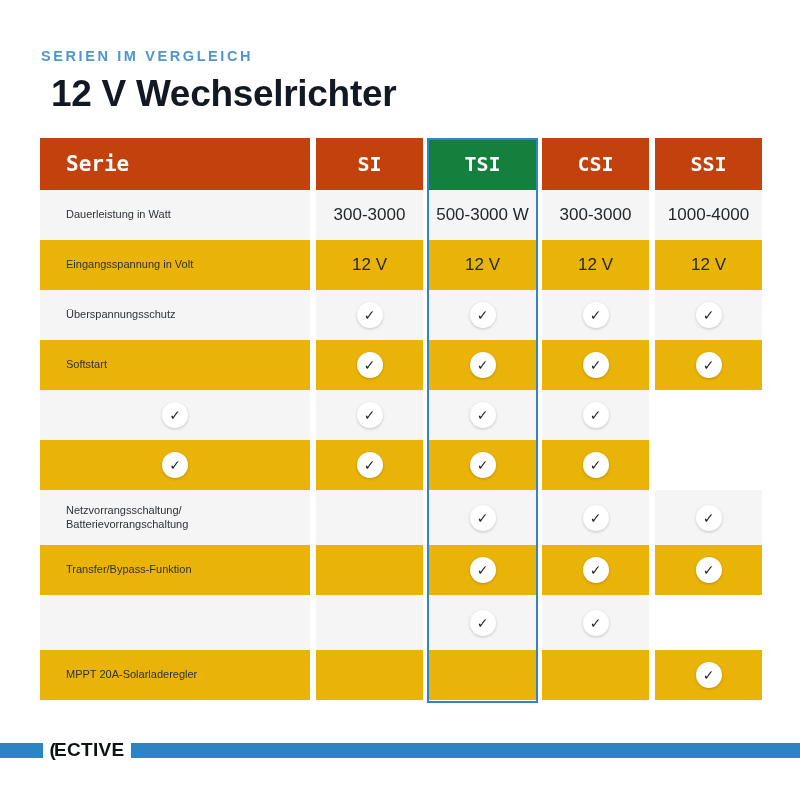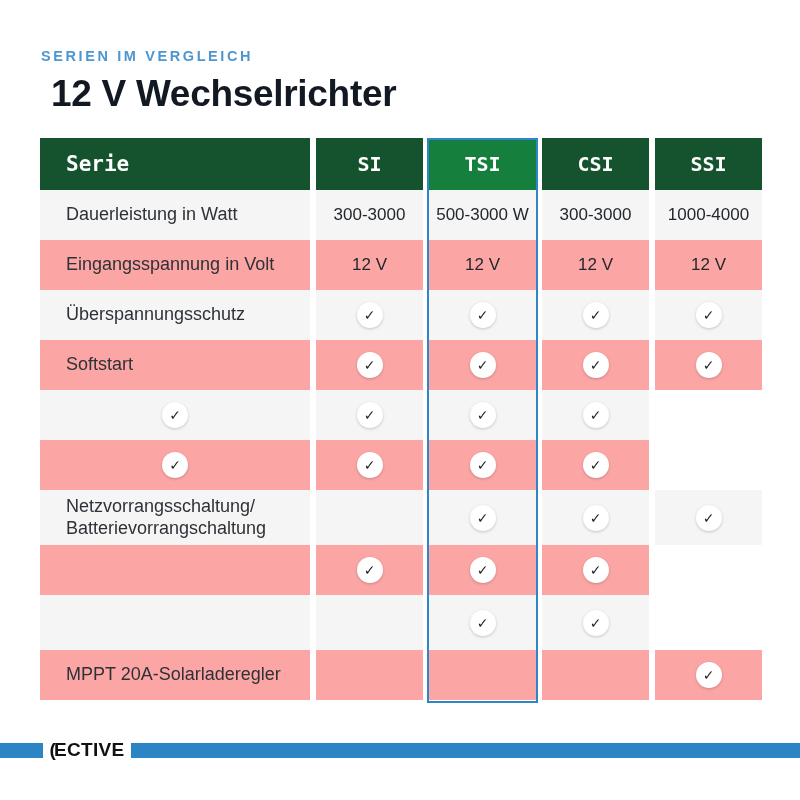--- a/index.html
+++ b/index.html
@@ -15,40 +15,40 @@
     position: absolute; left: 39px; top: 61px; margin: 12px;
     font-size: 37px; font-weight: bold; color: #121923; letter-spacing: -0.3px;
   }
   .table { position: absolute; left: 40px; top: 138px; width: 722px; }
   .thead, .row {
     display: grid; grid-template-columns: 270px 107px 107px 107px 107px;
     column-gap: 6px;
   }
   .thead { height: 52px; }
   .hcell {
-    background: #14532d; color: #ffffff;
+    background: #c2410c; color: #ffffff;
     display: flex; align-items: center; justify-content: center;
     font-family: "DejaVu Sans Mono", "Liberation Mono", monospace;
     font-weight: bold; font-size: 20px;
   }
   .hcell.corner {
     justify-content: flex-start; padding-left: 26px; font-size: 21px;
   }
   .hcell.hl { background: #15803d; }
   .row { height: 50px; }
   .row.tall { height: 55px; }
   .cell {
     background: #f5f5f6; color: #24282c; font-size: 17px;
     display: flex; align-items: center; justify-content: center;
   }
-  .row.alt .cell { background: #fca5a5; }
+  .row.alt .cell { background: #eab308; }
   .cell.label {
     flex-direction: column; align-items: flex-start; justify-content: center;
     padding-left: 26px; box-sizing: border-box;
-    font-size: 18px; line-height: 1.22; color: #2e3237;
+    font-size: 11px; line-height: 1.22; color: #2e3237;
   }
   .check-badge {
     width: 26px; height: 26px; border-radius: 50%; background: #ffffff;
     box-shadow: 0 1px 3px rgba(0,0,0,0.2);
     display: flex; align-items: center; justify-content: center;
     font-size: 14px; color: #1f2326;
   }
   .tsi-outline {
     position: absolute; left: 387px; top: 0; width: 111px; height: 565px;
     border: 2px solid #2e86c6; box-sizing: border-box; pointer-events: none;
@@ -170,20 +170,23 @@
             <span class="check-badge">✓</span>
           </div>
           <div class="cell">
             <span class="check-badge">✓</span>
           </div>
           <div class="cell">
             <span class="check-badge">✓</span>
           </div>
         </div>
         <div class="row alt">
+          <div class="cell label">
+            <span>Transfer/Bypass-Funktion</span>
+          </div>
           <div class="cell"></div>
           <div class="cell">
             <span class="check-badge">✓</span>
           </div>
           <div class="cell">
             <span class="check-badge">✓</span>
           </div>
           <div class="cell">
             <span class="check-badge">✓</span>
           </div>

